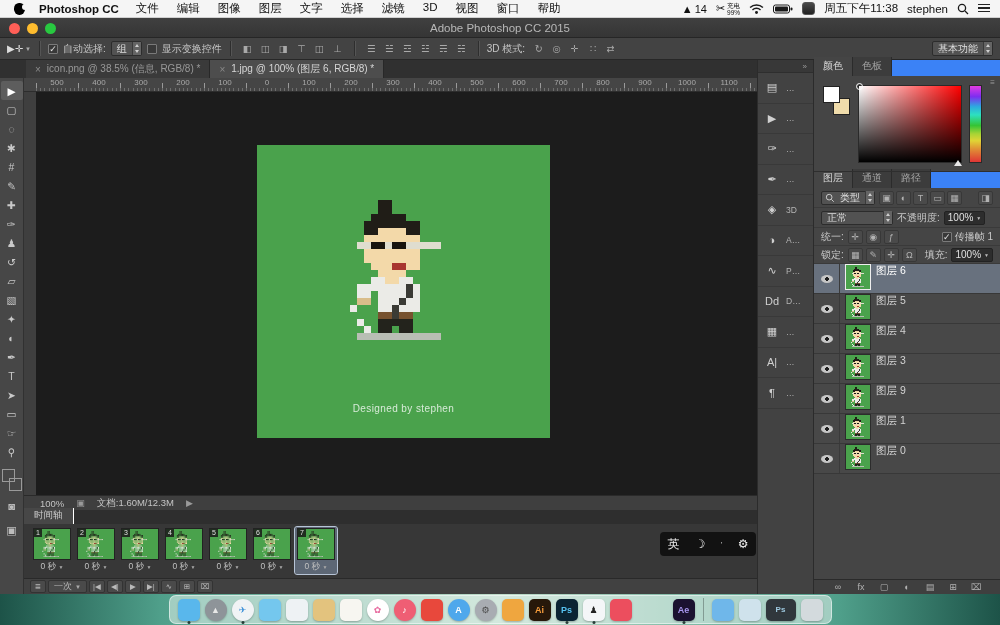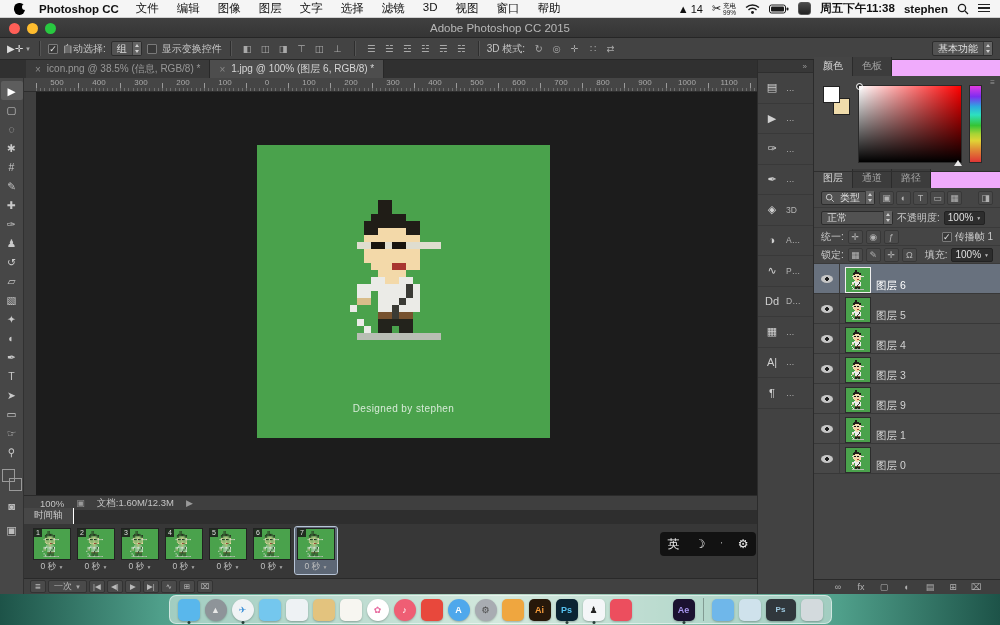--- a/index.html
+++ b/index.html
@@ -10,21 +10,21 @@
   .menubar{position:absolute;top:0;left:0;right:0;height:18px;background:#f5f5f5;display:flex;align-items:center;padding:0 10px;font-size:11.5px;color:#111;z-index:60;border-bottom:1px solid #d0d0d0}
   .apple{position:relative;width:11px;height:12px;background:#000;border-radius:45% 45% 48% 48%;margin:0 4px}
   .apple::after{content:"";position:absolute;right:-3px;top:1px;width:6px;height:6px;border-radius:50%;background:#f5f5f5}
   .app-name{font-weight:bold;margin:0 8px 0 10px}
   .menus{display:flex}
   .menu-item{padding:0 9px;white-space:nowrap}
   .mb-right{margin-left:auto;display:flex;align-items:center;gap:9px}
   .mb-ico{display:flex;align-items:center;gap:2px;font-size:11px}
   .mb-small{font-size:6.5px;line-height:7px;text-align:left}
   .mb-appicon{width:13px;height:13px;border-radius:3px;background:linear-gradient(#4a4a4a,#222);border:1px solid #555}
-  .mb-bold{font-weight:bold}
+  .mb-bold{font-weight:normal}
   .mb-lines{width:12px;height:9px;background:repeating-linear-gradient(to bottom,#222 0 1.5px,transparent 1.5px 3.5px)}
 
   
   .window{position:absolute;left:0;top:18px;width:1000px;height:576px;background:#3f3f3f;box-shadow:0 10px 30px rgba(0,0,0,.55)}
   .titlebar{position:absolute;top:0;left:0;right:0;height:20px;background:linear-gradient(#404040,#353535);display:flex;align-items:center;justify-content:center;color:#b8b8b8;font-size:11.5px;border-bottom:1px solid #262626}
   .lights{position:absolute;left:9px;top:5px;display:flex;gap:7px}
   .light{width:11px;height:11px;border-radius:50%}
   .l-close{background:#ff5f57}.l-min{background:#febc2e}.l-zoom{background:#28c840}
 
   
@@ -96,41 +96,41 @@
 
   
   .collapsedcol{position:absolute;top:42px;left:757px;width:56px;height:534px;background:#424242;border-left:1px solid #2b2b2b}
   .cp-head{height:13px;background:#383838;text-align:right;color:#9a9a9a;font-size:8px;line-height:13px;padding-right:6px;border-bottom:1px solid #2e2e2e}
   .cp-item{height:30.5px;display:flex;align-items:center;gap:3px;padding:0 3px;border-bottom:1px solid #393939}
   .cp-glyph{width:22px;text-align:center;color:#d0d0d0;font-size:11px}
   .cp-label{color:#b5b5b5;font-size:8.5px}
 
   
   .rightcol{position:absolute;top:42px;left:813px;width:187px;height:534px;background:#454545;border-left:1px solid #2b2b2b;font-size:10px;color:#c9c9c9}
-  .ptabs{height:16px;background:#f0abfc;display:flex;align-items:flex-end}
+  .ptabs{height:16px;background:#3b82f6;display:flex;align-items:flex-end}
   .ptab{padding:2px 9px 3px;font-size:10px;color:#a5a5a5;background:#3c3c3c;border-right:1px solid #2b2b2b}
   .ptab.active{background:#454545;color:#dadada}
   .pmenu{margin-left:auto;color:#9a9a9a;font-size:8px;padding:0 5px}
   .colorbody{position:relative;height:96px;border-bottom:1px solid #2e2e2e}
   .c-fg{position:absolute;left:9px;top:10px;width:17px;height:17px;background:#fff;border:1px solid #222;z-index:2}
   .c-bg{position:absolute;left:19px;top:22px;width:17px;height:17px;background:#f0dcab;border:1px solid #222}
   .satbox{position:absolute;left:44px;top:9px;width:104px;height:78px;border:1px solid #2a2a2a;background:linear-gradient(to bottom,rgba(0,0,0,0),#000),linear-gradient(to right,#ffffff,#ff0000)}
   .satmark{position:absolute;left:-3px;top:-3px;width:7px;height:7px;border:1px solid #fff;border-radius:50%}
   .satarrow{position:absolute;right:-1px;bottom:-4px;width:0;height:0;border-left:4px solid transparent;border-right:4px solid transparent;border-bottom:6px solid #e8e8e8}
   .huestrip{position:absolute;left:155px;top:9px;width:13px;height:78px;border:1px solid #2a2a2a;background:linear-gradient(to bottom,#e23ce2 0%,#7d2df0 14%,#2da9e0 27%,#2de0c0 38%,#35c435 52%,#a8d435 63%,#e0d435 72%,#e08a35 84%,#e03535 100%)}
 
   .lrow{display:flex;align-items:center;gap:4px;padding:0 7px;height:20px;border-bottom:1px solid #3a3a3a;white-space:nowrap}
   .lrow.tight{height:18px}
   .vbox{display:flex;align-items:center;background:#2d2d2d;border:1px solid #222;border-radius:2px;height:14px;padding:0 3px;color:#e0e0e0;gap:3px}
   .vcaret{font-size:5px;color:#bbb}
   .mini-ib{width:15px;height:14px;display:flex;align-items:center;justify-content:center;color:#b2b2b2;font-size:9px;background:#4a4a4a;border:1px solid #383838;border-radius:2px}
   .plainlabel{color:#c9c9c9}
 
   .layerslist{}
-  .layerrow{height:30px;display:flex;align-items:flex-end;background:#484848;border-bottom:1px solid #383838;font-size:10.5px;color:#d2d2d2}
+  .layerrow{height:30px;display:flex;align-items:flex-start;background:#484848;border-bottom:1px solid #383838;font-size:10.5px;color:#d2d2d2}
   .layerrow.selected{background:#68717e;color:#fff}
   .lr-eye{width:26px;display:flex;justify-content:center;align-items:center;border-right:1px solid #3a3a3a;height:100%}
   .eye{width:12px;height:8px;border-radius:50%;background:radial-gradient(circle at center,#1e1e1e 0 2px,#c6c6c6 2px)}
   .lr-thumbcell{width:36px;display:flex;justify-content:center}
   .thumb{width:26px;height:26px;border:1px solid #2c2c2c;display:flex;align-items:center;justify-content:center;overflow:hidden}
   .layerrow.selected .thumb{border-color:#eee}
   .lp-bottom{position:absolute;bottom:0;left:0;right:0;height:15px;background:#3f3f3f;border-top:1px solid #2a2a2a;display:flex;align-items:center;justify-content:center;gap:9px;color:#b2b2b2;font-size:9px}
   .lpb{width:14px;text-align:center}
 
   

